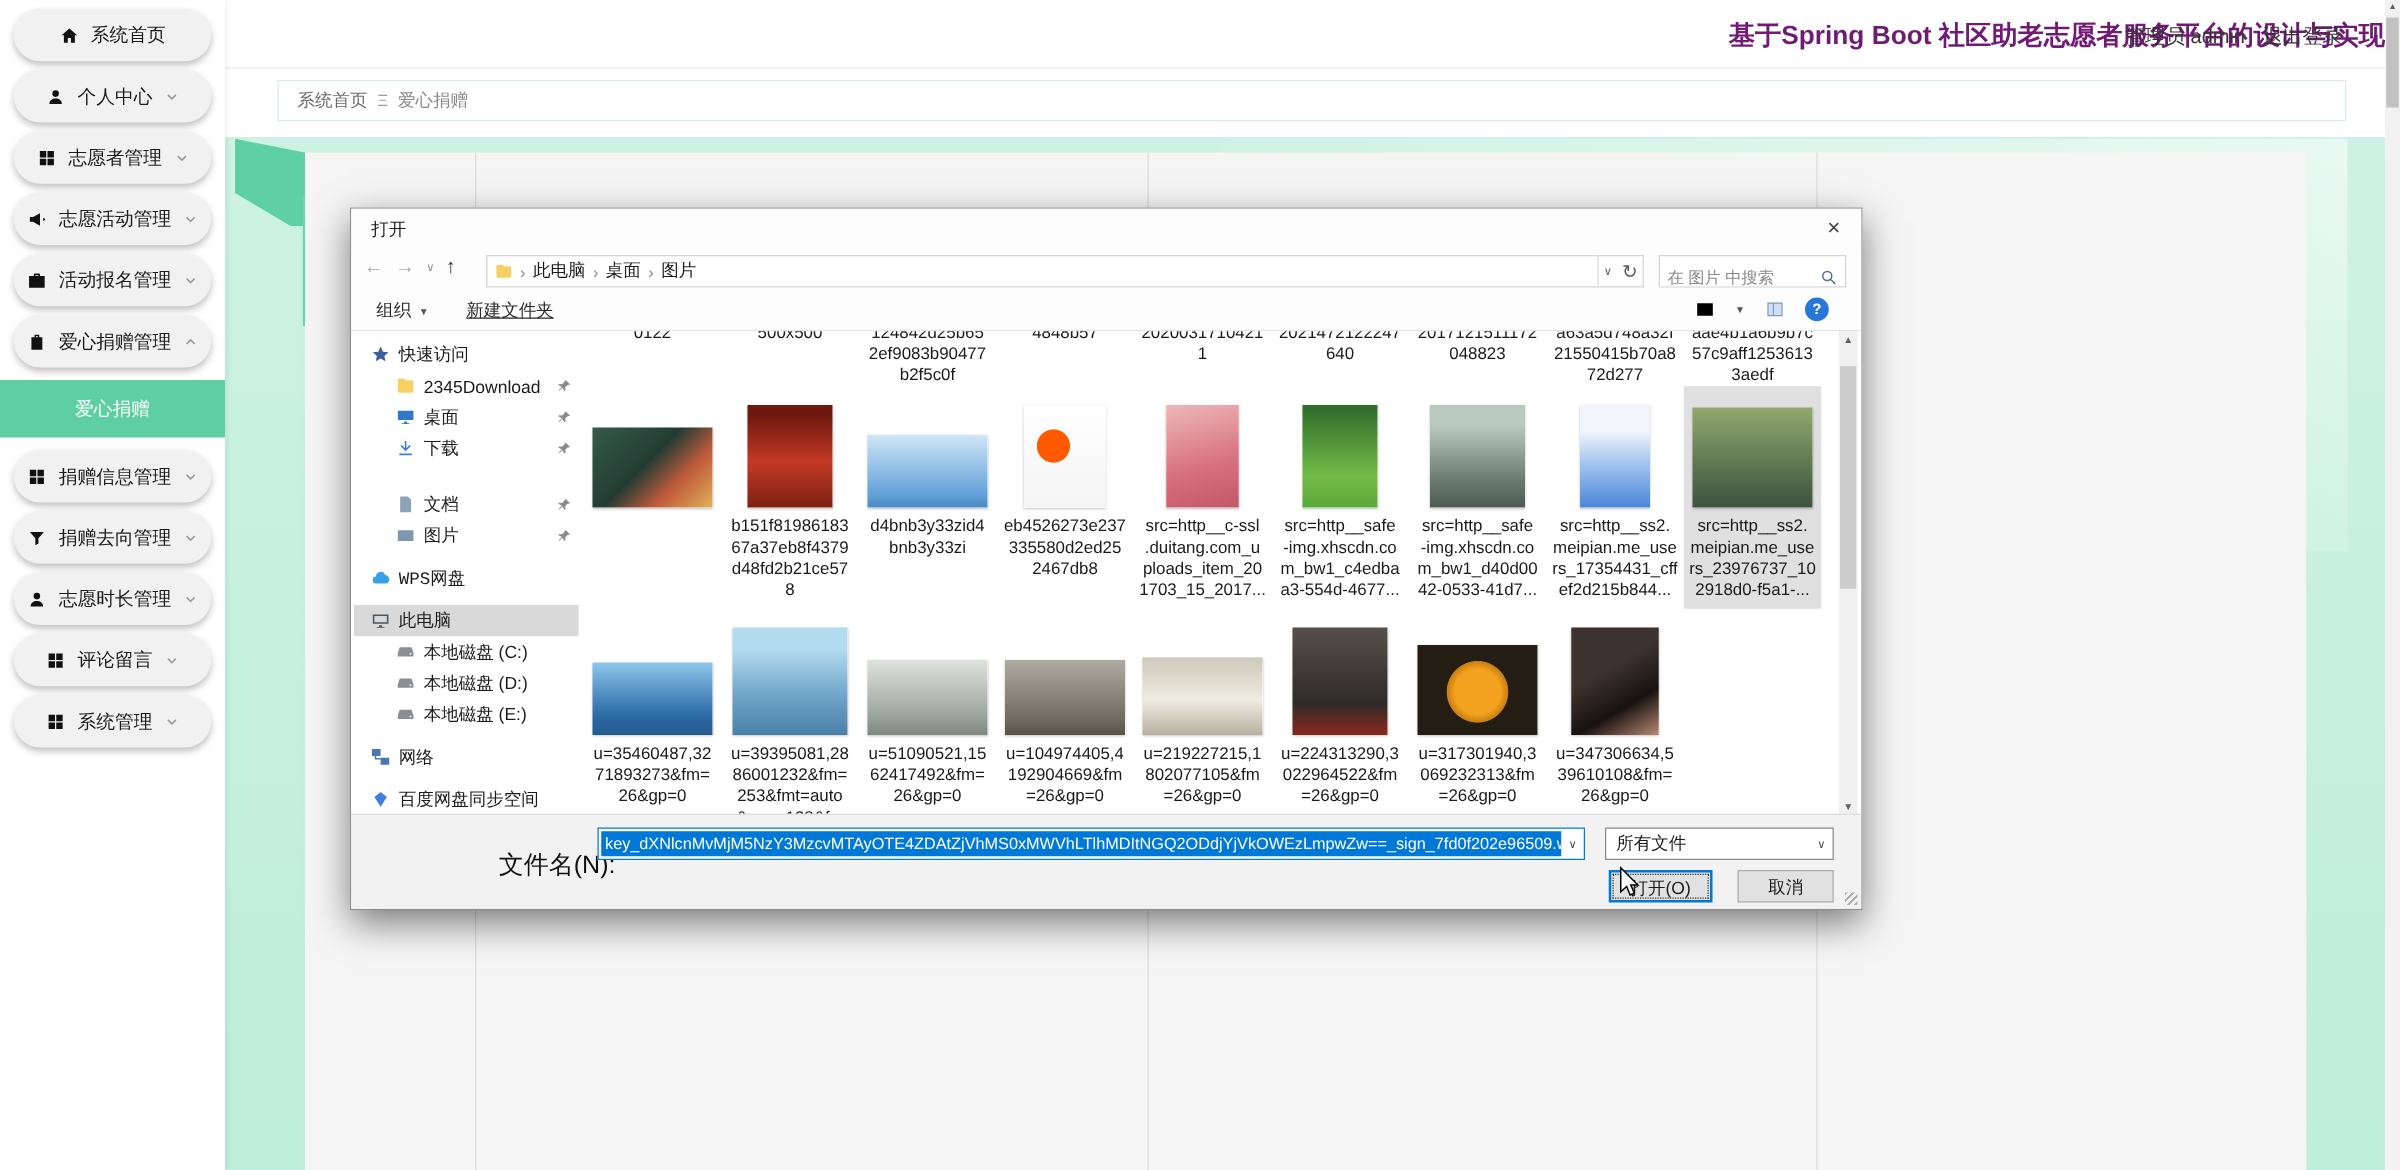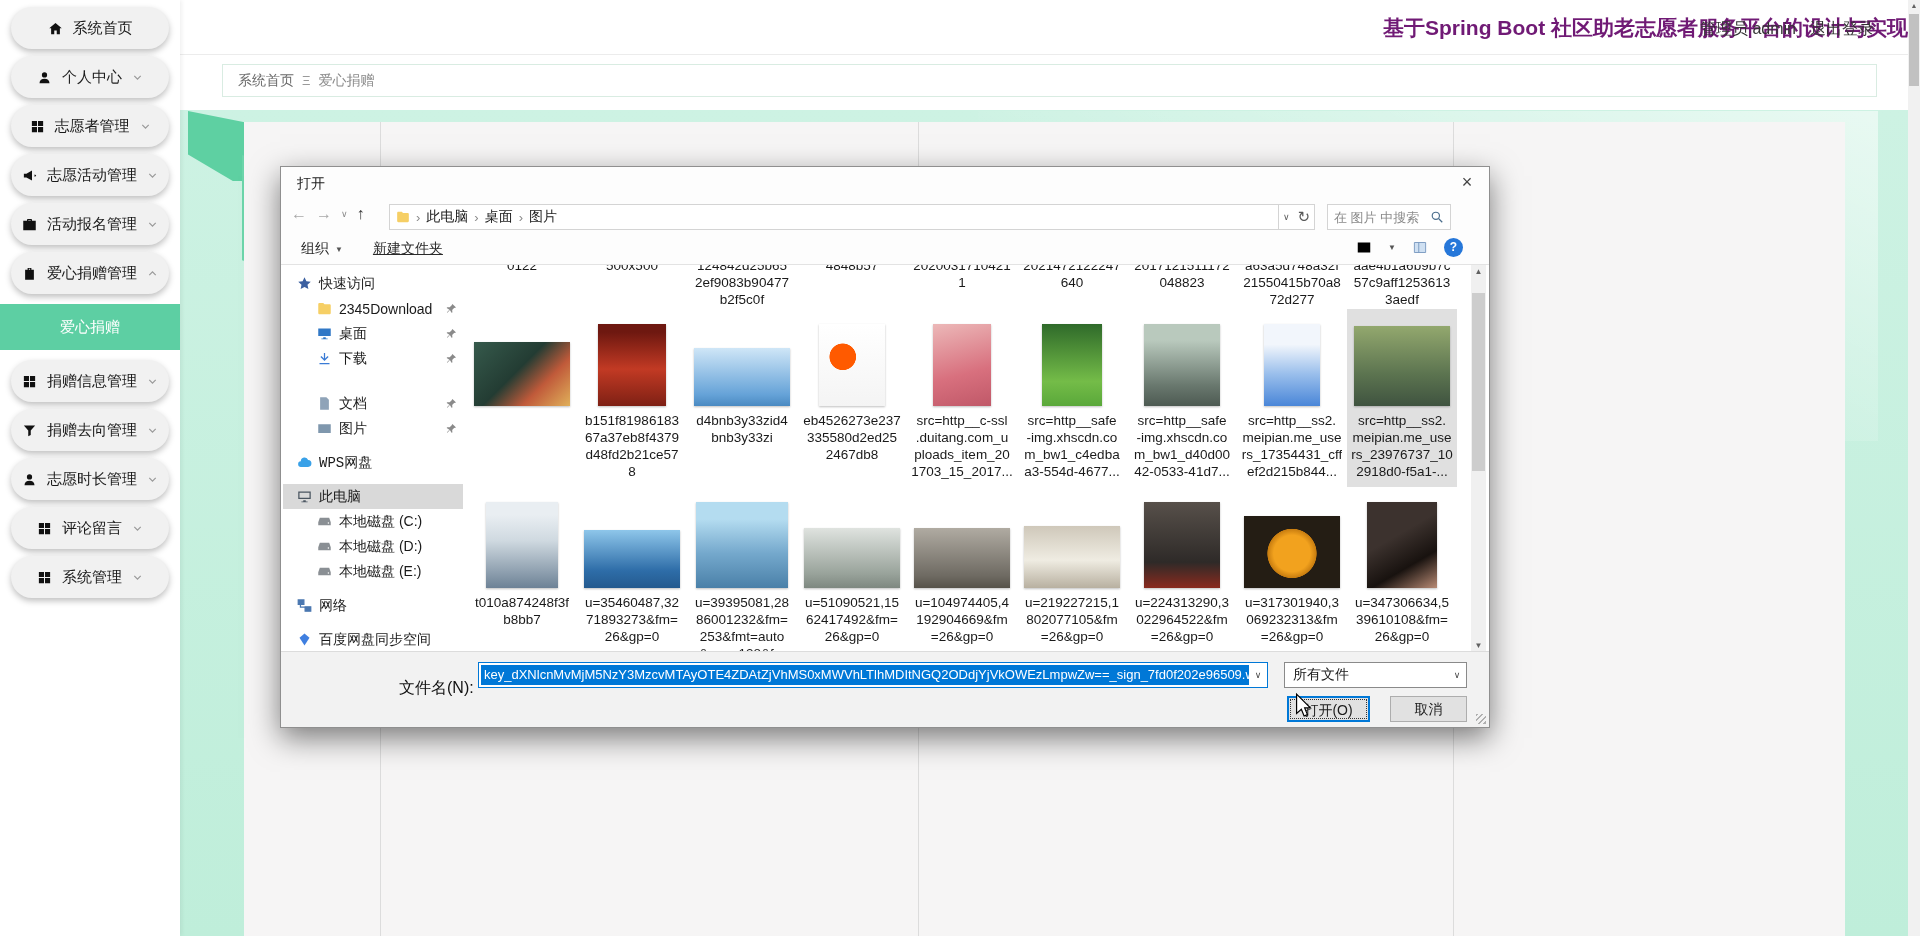--- a/index.html
+++ b/index.html
@@ -45,21 +45,21 @@
   .dlg-close { position:absolute; right:1px; top:1px; width:42px; height:28px; text-align:center; line-height:28px; font-size:18px; color:#444; cursor:pointer; }
   .addr-row { position:absolute; left:0; top:32px; right:0; height:34px; background:#fdfdfd; }
   .nav-arrows { position:absolute; left:10px; top:6px; display:flex; align-items:center; gap:9px; color:#a8a8a8; font-size:16px; }
   .nav-arrows .up-arrow { color:#3a3a3a; }
   .nav-arrows .mini { font-size:9px; color:#8a8a8a; }
   .crumb-box { position:absolute; left:108px; top:5px; width:890px; height:26px; background:#fff; border:1px solid #d4d4d4; display:flex; align-items:center; padding-left:6px; gap:6px; font-size:14px; }
   .crumb-box .fsep { color:#8a8a8a; font-size:13px; }
   .crumb-box .seg { cursor:pointer; }
   .crumb-tools { position:absolute; left:998px; top:5px; height:26px; display:flex; align-items:center; gap:8px; padding:0 4px; border:1px solid #d4d4d4; border-left:none; background:#fff; color:#5a5a5a; }
   .crumb-tools .mini { font-size:9px; }
-  .search-box { position:absolute; left:1046px; top:5px; width:124px; height:26px; background:#fff; border:1px solid #d4d4d4; display:flex; align-items:center; }
+  .search-box { position:absolute; left:1046px; top:5px; width:150px; height:26px; background:#fff; border:1px solid #d4d4d4; display:flex; align-items:flex-end; }
   .search-box input { border:none; outline:none; flex:1; min-width:0; font-size:13px; padding:0 6px; color:#333; font-family:inherit; }
   .search-box input::placeholder { color:#8a8a8a; }
   .search-box .sicon { width:14px; height:14px; margin-right:6px; color:#4a6d8c; fill:none; stroke:currentColor; stroke-width:2; }
   .tool-row { position:absolute; left:0; top:66px; right:0; height:32px; background:#fdfdfd; border-bottom:1px solid #e3e3e3; }
   .tool-left { position:absolute; left:20px; top:7px; display:flex; align-items:center; gap:6px; font-size:14px; color:#2a2a2a; }
   .tool-left .dd { font-size:8px; color:#555; }
   .tool-left .newf { margin-left:24px; cursor:pointer;text-decoration:underline; }
   .tool-right { position:absolute; right:26px; top:5px; display:flex; align-items:center; gap:14px; }
   .views-ic { width:20px; height:15px; color:#6a9fd8; }
   .panel-ic { width:20px; height:15px; fill:#cfe0f2; stroke:#7a9ac0; stroke-width:1.5; }
@@ -92,21 +92,21 @@
   .gthumb { box-shadow:0 1px 2px rgba(0,0,0,.25); }
   .gname { margin-top:6px; height:74px; overflow:hidden; }
   .row2 { margin-top:8px; }
   .row2 .gname { height:70px; }
   .grid-scroll { position:absolute; right:3px; top:0; width:15px; height:388px; background:#f0f0f0; }
   .grid-scroll .arr { position:absolute; left:0; width:15px; height:14px; font-size:8px; color:#606060; text-align:center; line-height:14px; }
   .grid-scroll .thumb { position:absolute; left:1px; width:13px; background:#cdcdcd; }
 
   
   .dlg-footer { position:absolute; left:0; bottom:0; right:0; height:76px; background:#f2f2f2; border-top:1px solid #dcdcdc; }
-  .fn-label { position:absolute; left:118px; top:26px; font-size:16px; color:#111; }
+  .fn-label { position:absolute; left:118px; top:26px; font-size:20px; color:#111; }
   .fn-input { position:absolute; left:197px; top:10px; width:790px; height:26px; background:#fff; border:1px solid #0078d7; display:flex; align-items:center; cursor:text; }
   .fn-sel { flex:1; height:20px; margin-left:2px; background:#0078d7; color:#fff; font-size:13px; line-height:20px; padding:0 3px; white-space:nowrap; overflow:hidden; }
   .fn-dd { width:18px; text-align:center; font-size:9px; color:#444; }
   .ft-combo { position:absolute; left:1003px; top:10px; width:183px; height:26px; background:#fff; border:1px solid #8a8a8a; display:flex; align-items:center; font-size:14px; padding-left:8px; cursor:pointer; }
   .ft-combo .fn-dd { margin-left:auto; }
   .btn { position:absolute; top:44px; height:26px; background:#e1e1e1; font-size:14px; text-align:center; line-height:24px; cursor:pointer; }
   .btn-open { left:1006px; width:83px; border:2px solid #0078d7; outline:1px dotted #333; outline-offset:-4px; }
   .btn-cancel { left:1109px; width:77px; border:1px solid #adadad; }
   .resize-grip { position:absolute; right:3px; bottom:3px; width:10px; height:10px; background:repeating-linear-gradient(135deg,#b0b0b0 0 1.5px,transparent 1.5px 4px); }
 
@@ -580,27 +580,20 @@
               </div>
               <div class="gname">src=http__ss2.
 meipian.me_use
 rs_23976737_10
 2918d0-f5a1-...</div>
             </div>
           </div>
           <div class="grow row2">
             <div class="gcell">
               <div class="thumb-wrap">
-                <div class="gthumb" style="width: 72px; height: 86px; background: linear-gradient(rgb(233, 238, 242) 15%, rgb(207, 217, 224) 45%, rgb(109, 130, 150));"></div>
-              </div>
-              <div class="gname">t010a874248f3f
-b8bb7</div>
-            </div>
-            <div class="gcell">
-              <div class="thumb-wrap">
                 <div class="gthumb" style="width: 96px; height: 58px; background: linear-gradient(rgb(142, 198, 234), rgb(46, 109, 168) 70%, rgb(36, 90, 142));"></div>
               </div>
               <div class="gname">u=35460487,32
 71893273&amp;fm=
 26&amp;gp=0</div>
             </div>
             <div class="gcell">
               <div class="thumb-wrap">
                 <div class="gthumb" style="width: 92px; height: 86px; background: linear-gradient(rgb(180, 220, 240) 20%, rgb(116, 168, 204) 60%, rgb(74, 128, 168));"></div>
               </div>

